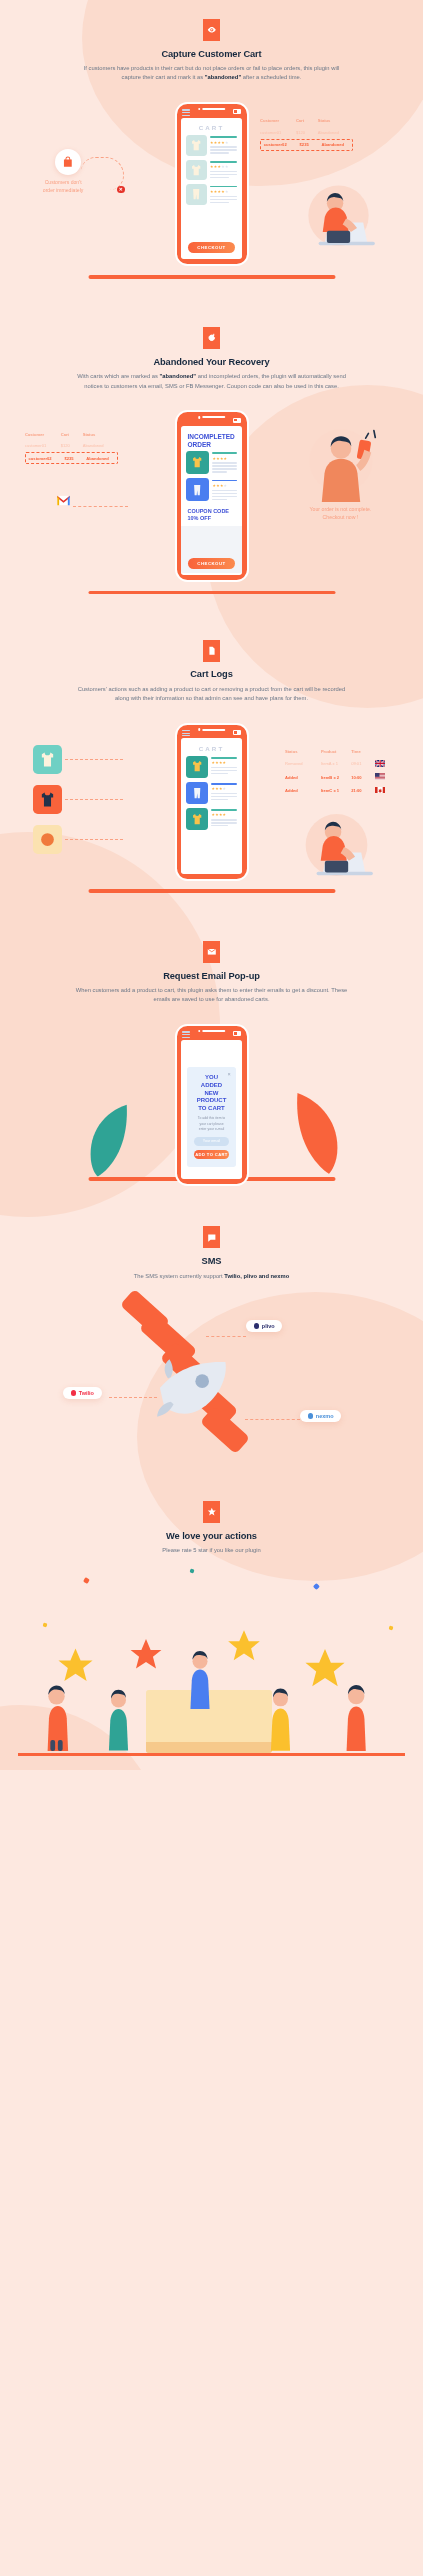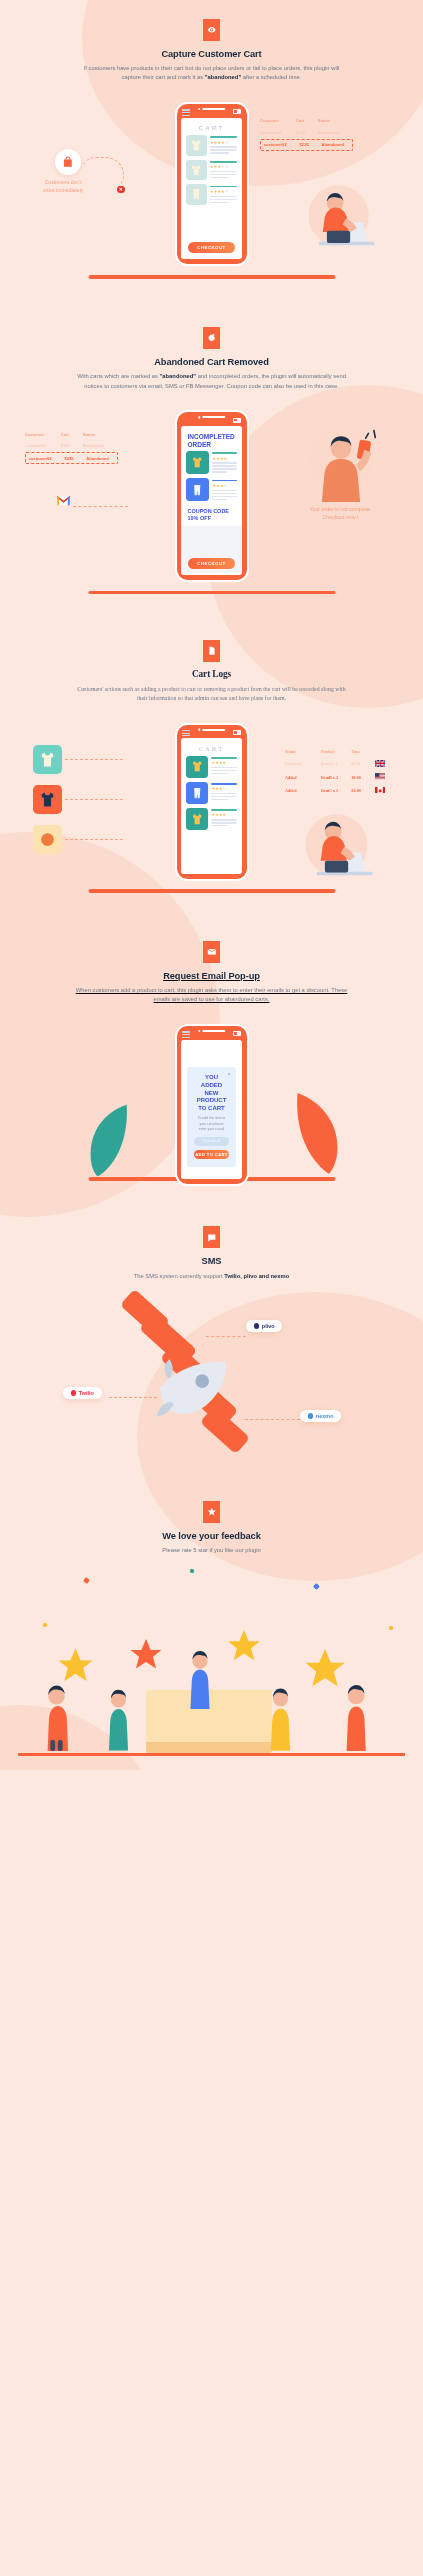--- a/index.html
+++ b/index.html
@@ -292,21 +292,21 @@
   </div>
 </div>
 
 <div class="section" style="padding-top:23.4px;">
   <div class="sec-icon">
     <svg viewBox="0 0 24 24" fill="none" stroke="#fff" stroke-width="2.4" stroke-linecap="round">
       <path d="M19 12a7 7 0 11-2.5-5.4"></path>
         <path d="M17 3v4h-4"></path>
     </svg>
   </div>
-  <h2 class="sec-title">Abandoned Cart Removed</h2>
+  <h2 class="sec-title">Abandoned Your Recovery</h2>
   <p class="sec-desc">
     <span>With carts which are marked as </span><b>"abandoned"</b><span> and incompleted orders, the plugin will automatically send notices to customers via email, SMS or FB Messenger.  Coupon code can also be used in this case.</span>
   </p>
 
   <div class="illus" style="height:213px">
     <div class="floor"></div>
 
     <div class="phone" style="height:172px">
       <div class="notch">
           <i></i>
@@ -399,21 +399,21 @@
         <path d="M92 64c6-4 10-14 12-22l10 4c-3 12-8 22-16 27z" fill="#f5b79c"></path>
         <path d="M118 14l2 10M110 18l-4 7" stroke="#1f3148" stroke-width="2.4" stroke-linecap="round" fill="none"></path>
       </svg>
     </div>
     <div class="side-note" style="left:264px; top:100px; width:117px; font-size:5.2px;">
       <span>Your order is not complete.</span><br><span>Checkout now !</span>
     </div>
   </div>
 </div>
 
-<div class="section" style="padding-top:20.6px;font-family:Liberation Serif, serif;">
+<div class="section" style="padding-top:20.6px;">
   <div class="sec-icon">
     <svg viewBox="0 0 24 24" fill="#fff">
         <path d="M6 2h8l5 5v15H6z"></path>
       </svg>
   </div>
   <h2 class="sec-title">Cart Logs</h2>
   <p class="sec-desc">Customers' actions such as adding a product to cart or removing a product from the cart will be recorded along with their information so that admin can see and have plans for them.</p>
 
   <div class="illus" style="height:199px">
     <div class="floor"></div>
@@ -562,21 +562,21 @@
         <circle cx="70" cy="36" r="12" fill="#f5b79c"></circle>
         <path d="M58 35c0-9 6-14 12-14s12 5 12 13c0-6-6-6-12-7s-12 4-12 8z" fill="#1f3148"></path>
         <path d="M55 56c3-10 10-14 16-14s13 4 16 14l3 22H52z" fill="#f9633b"></path>
         <path d="M86 58c6 2 12 8 16 14l-9 6c-4-5-8-9-12-11z" fill="#f5b79c"></path>
         <rect x="58" y="78" width="34" height="17" rx="3" fill="#3b4a64"></rect>
       </svg>
     </div>
   </div>
 </div>
 
-<div class="section" style="padding-top:23.4px;text-decoration:underline;">
+<div class="section" style="padding-top:23.4px;">
   <div class="sec-icon">
     <svg viewBox="0 0 24 24" fill="#fff">
         <path d="M2 5h20v14H2z"></path>
         <path d="M2 5l10 7 10-7" stroke="#f9633b" stroke-width="2" fill="none"></path>
       </svg>
   </div>
   <h2 class="sec-title">Request Email Pop-up</h2>
   <p class="sec-desc">When customers add a product to cart, this plugin asks them to enter their emails to get a discount. These emails are saved to use for abandoned carts.</p>
 
   <div class="illus" style="height:186px">
@@ -667,21 +667,21 @@
     <div class="dotline" style="left:227px;top:124px;width:55px;"></div>
   </div>
 </div>
 
 <div class="section" style="padding-top:27.5px;padding-bottom:0;">
   <div class="sec-icon">
     <svg viewBox="0 0 24 24" fill="#fff">
         <path d="M12 2l3 7h7l-5.5 4.5L18.5 21 12 16.8 5.5 21l2-7.5L2 9h7z"></path>
       </svg>
   </div>
-  <h2 class="sec-title">We love your feedback</h2>
+  <h2 class="sec-title">We love your actions</h2>
   <p class="sec-desc">Please rate 5 star if you like our plugin</p>
 
   <div class="fb-illus">
     <div class="ground"></div>
 
     <div style="position:absolute;left:128px;bottom:16.5px;width:126px;height:63px;background:#fbe2b0;border-radius:2.7px"></div>
     <div style="position:absolute;left:128px;bottom:16.5px;width:126px;height:11px;background:#f6c98b;border-radius:0 0 2.7px 2.7px"></div>
 
     <div class="big-star" style="left:36px;bottom:82px">
       <svg width="43" height="41" viewBox="0 0 24 24" fill="#fbc02d">

